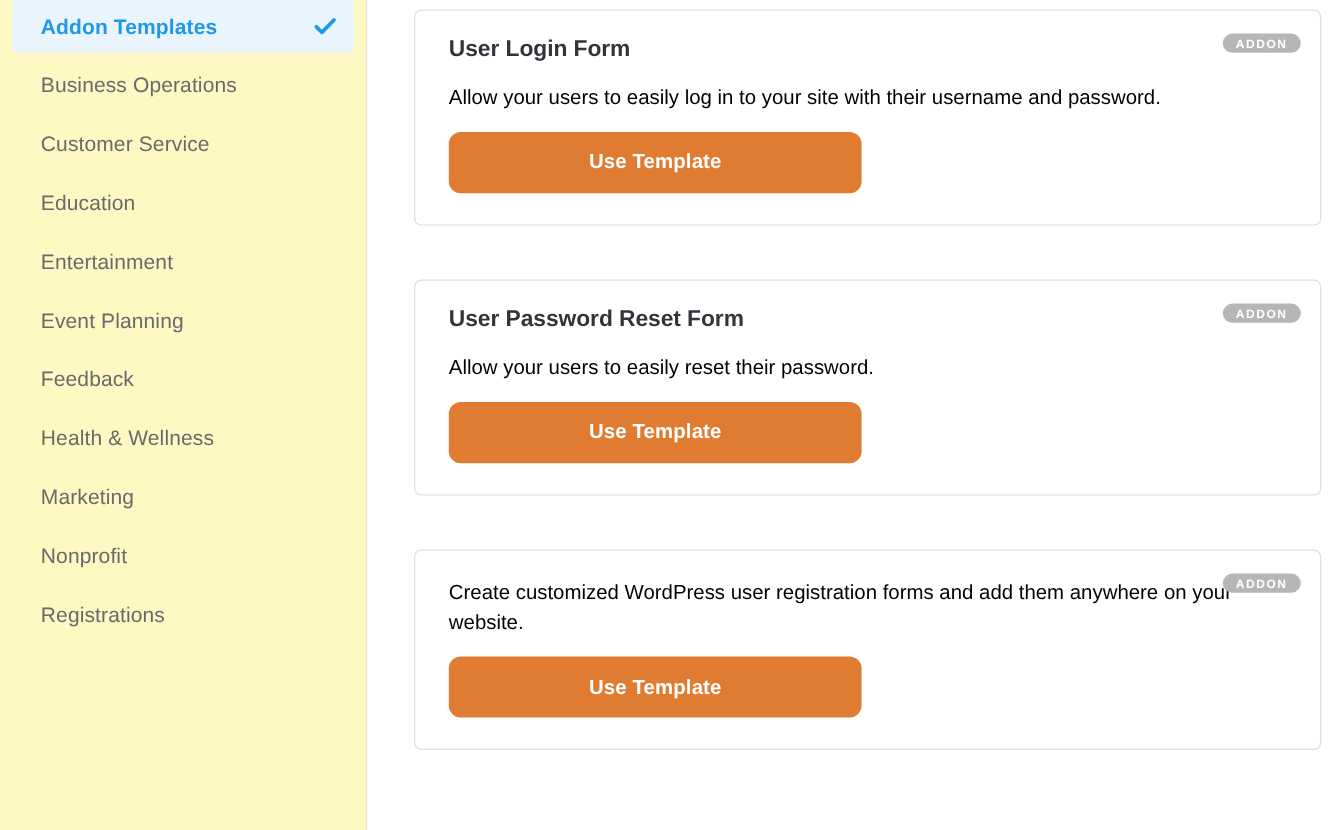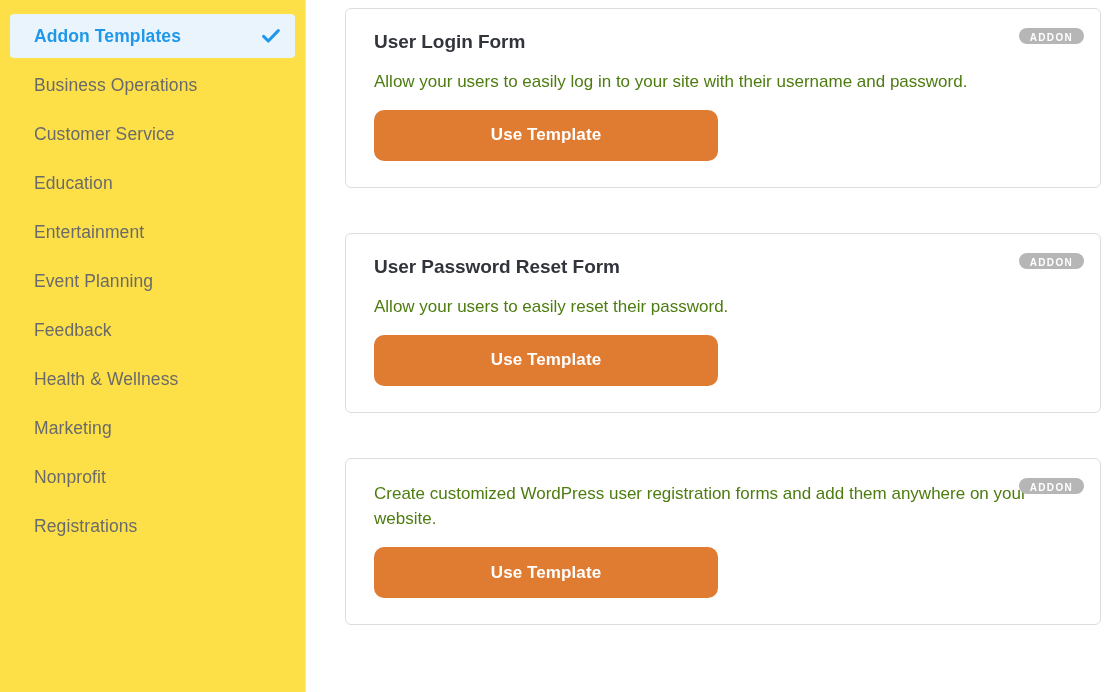--- a/index.html
+++ b/index.html
@@ -23,22 +23,21 @@
     height: 692px;
     position: relative;
   }
 
   
   .sidebar {
     width: 306px;
     height: 692px;
     flex: 0 0 306px;
     border-right: 1px solid #e4e4e4;
-    padding-top: 14px;
-    background: #fde047;
+    background: #fef9c3;
     position: relative;
   }
 
   .cat-list {
     list-style: none;
   }
 
   .cat-item {
     height: 44px;
     display: flex;
@@ -111,21 +110,21 @@
     font-size: 19px;
     font-weight: 700;
     color: #31353b;
     letter-spacing: -0.05px;
     margin-bottom: 15px;
     line-height: 1.2;
   }
 
   .card-desc {
     font-size: 17px;
-    color: #4d7c0f;
+    color: #000000;
     line-height: 1.48;
     max-width: 700px;
     margin-bottom: 16px;
   }
 
   .use-template-btn {
     display: block;
     width: 344px;
     height: 51px;
     border: none;

